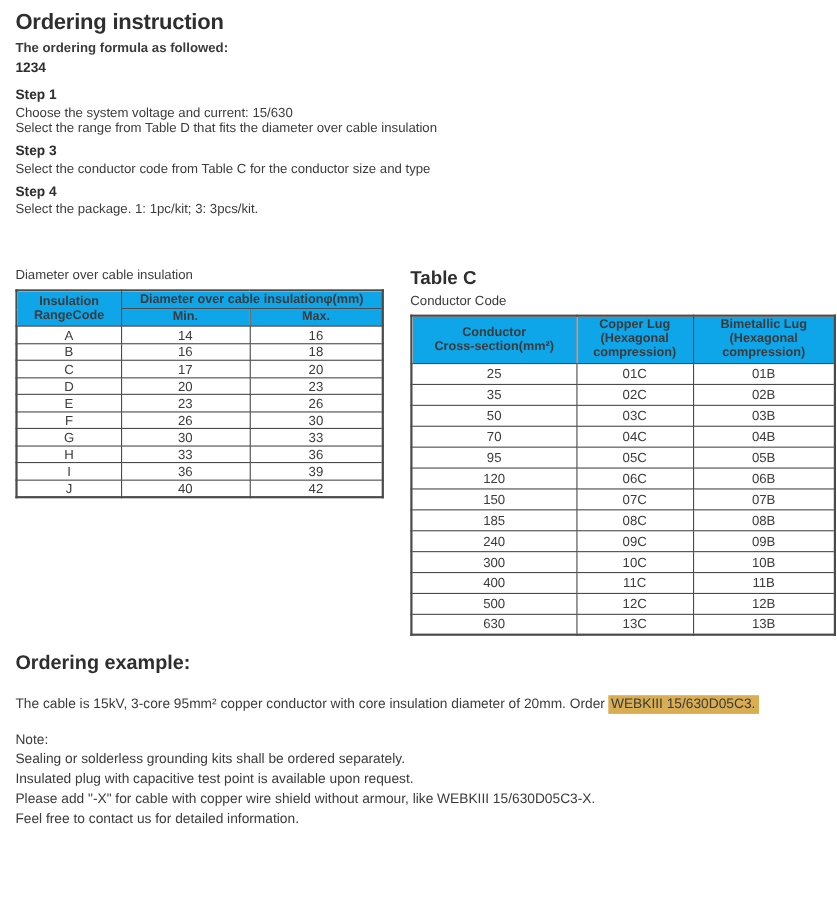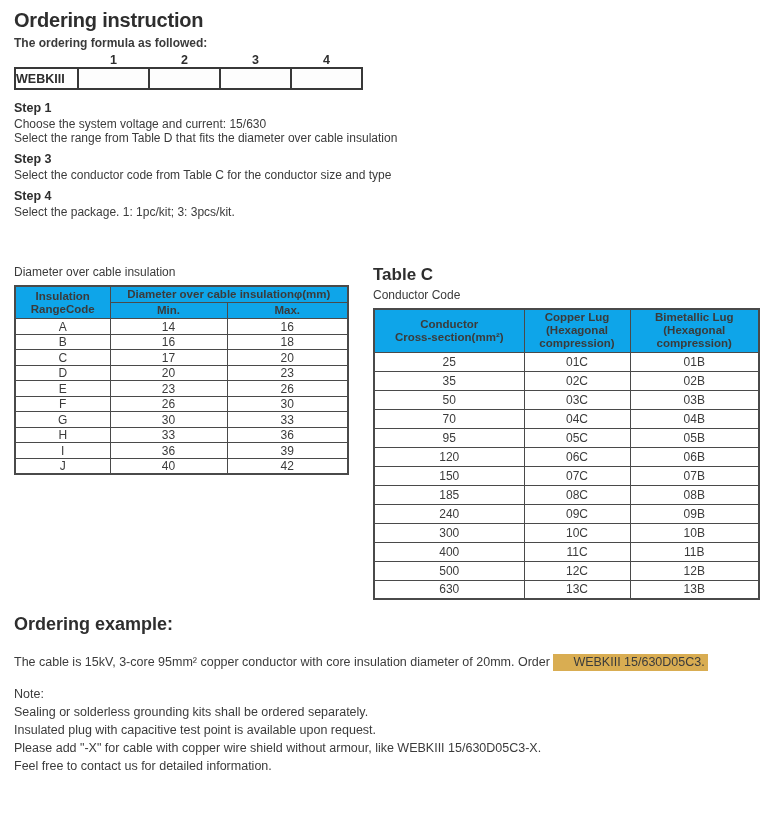--- a/index.html
+++ b/index.html
@@ -57,21 +57,21 @@
   }
   th.multiline { white-space: pre-line; }
   table.table-d td { font-size: 12px; height: 15.5px; padding: 0; }
   table.table-c td { font-size: 12px; height: 19px; padding: 0; }
   .d-c1 { width: 95px; } .d-c2 { width: 117px; } .d-c3 { width: 121px; }
   .c-c1 { width: 150px; } .c-c2 { width: 106px; } .c-c3 { width: 129px; }
 
   
   h2.example-title { font-size: 18px; font-weight: bold; color: #2e2e2e; margin: 14px 0 0 0; }
   .example-text { font-size: 12.5px; margin: 20px 0 0 0; }
-  .highlight { background: #d9ad52; padding: 1px 3px 2px 20px; }
+  .highlight { background: #d9ad52; padding: 1px 3px 2px 2px; }
 
   
   .notes { margin-top: 16px; font-size: 12.5px; line-height: 18px; }
   .note-line { margin: 0; }
 </style>
 </head>
 <body>
 
 <div class="page">
 
@@ -79,27 +79,20 @@
   <div class="intro">The ordering formula as followed:</div>
 
   <table class="formula-table">
     <tbody>
       <tr class="pos-row">
         <td></td>
         <td>1</td>
         <td>2</td>
         <td>3</td>
         <td>4</td>
-      </tr>
-      <tr class="box-row">
-        <td class="prefix-cell">WEBKIII</td>
-        <td class="blank-cell"></td>
-        <td class="blank-cell"></td>
-        <td class="blank-cell"></td>
-        <td class="blank-cell"></td>
       </tr>
     </tbody>
   </table>
 
   <div class="steps">
     <div class="step">
       <div class="step-label">Step 1</div>
       <div class="step-text">Choose the system voltage and current: 15/630</div>
     </div>
     <div class="step">

